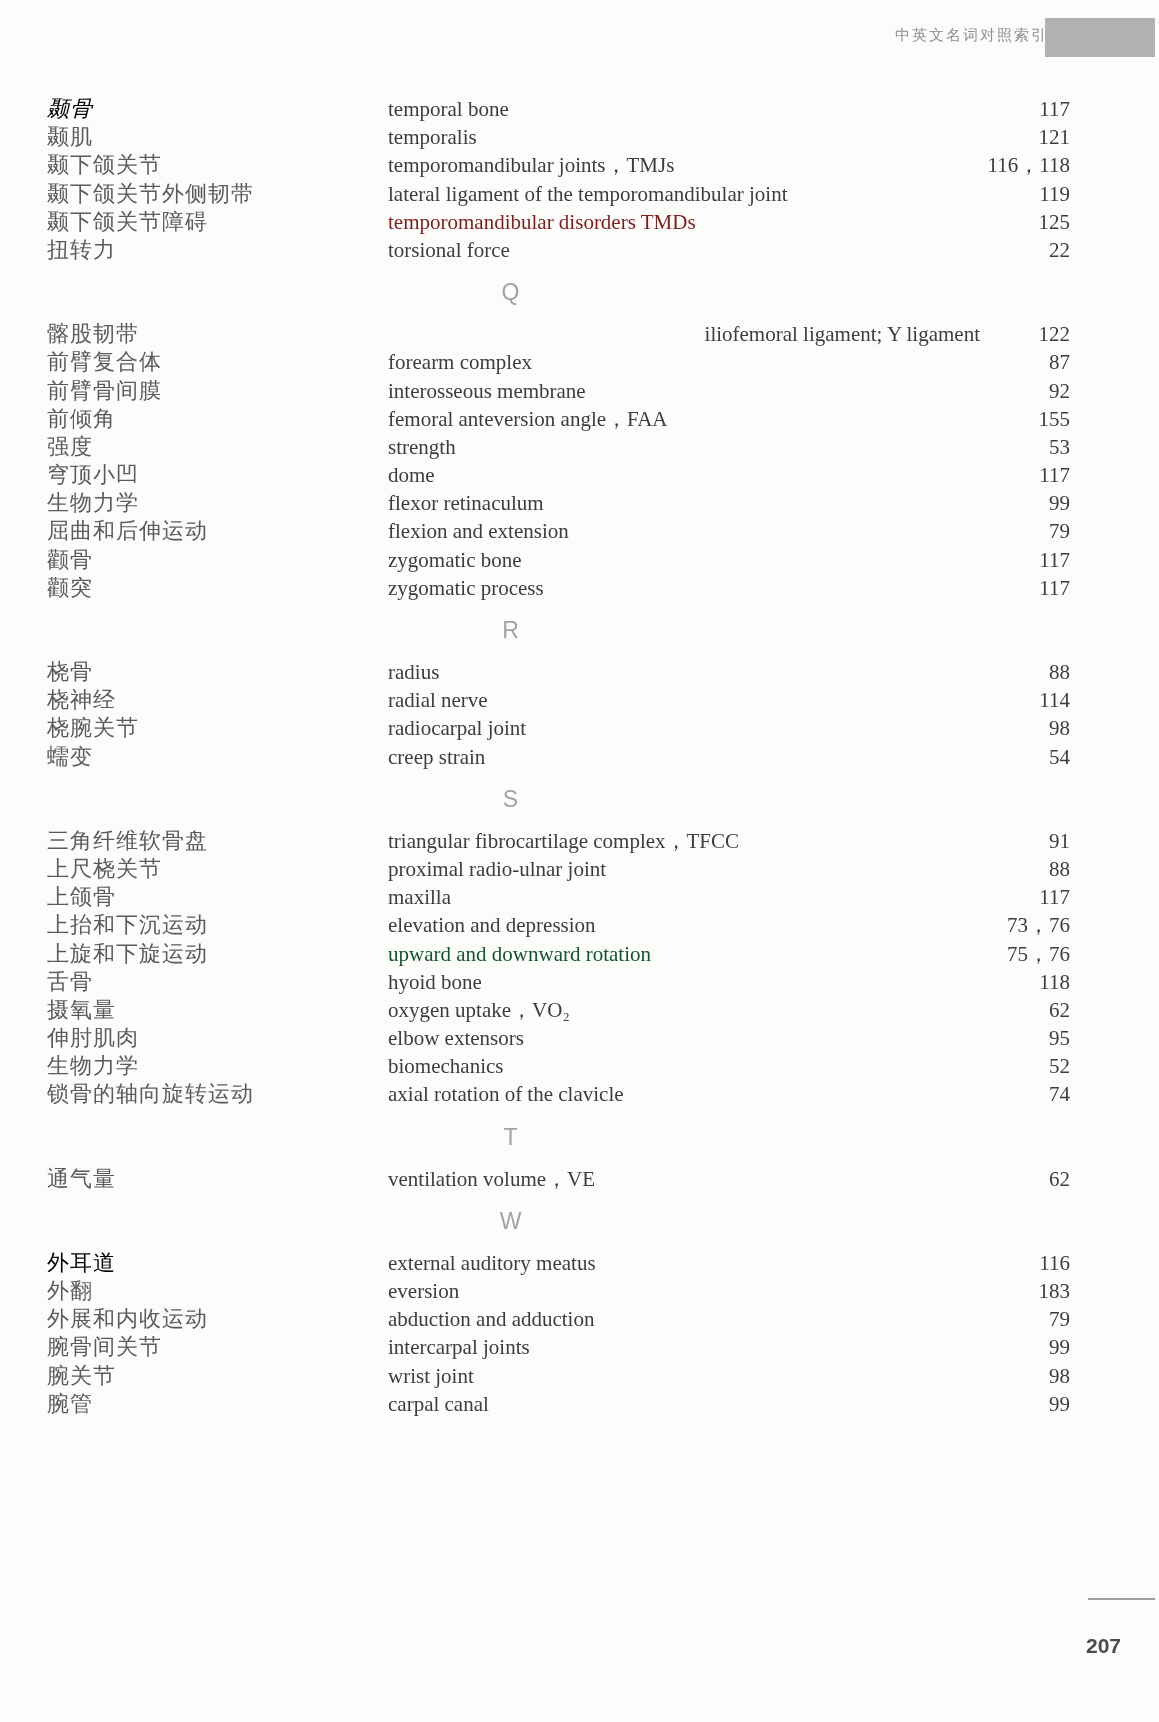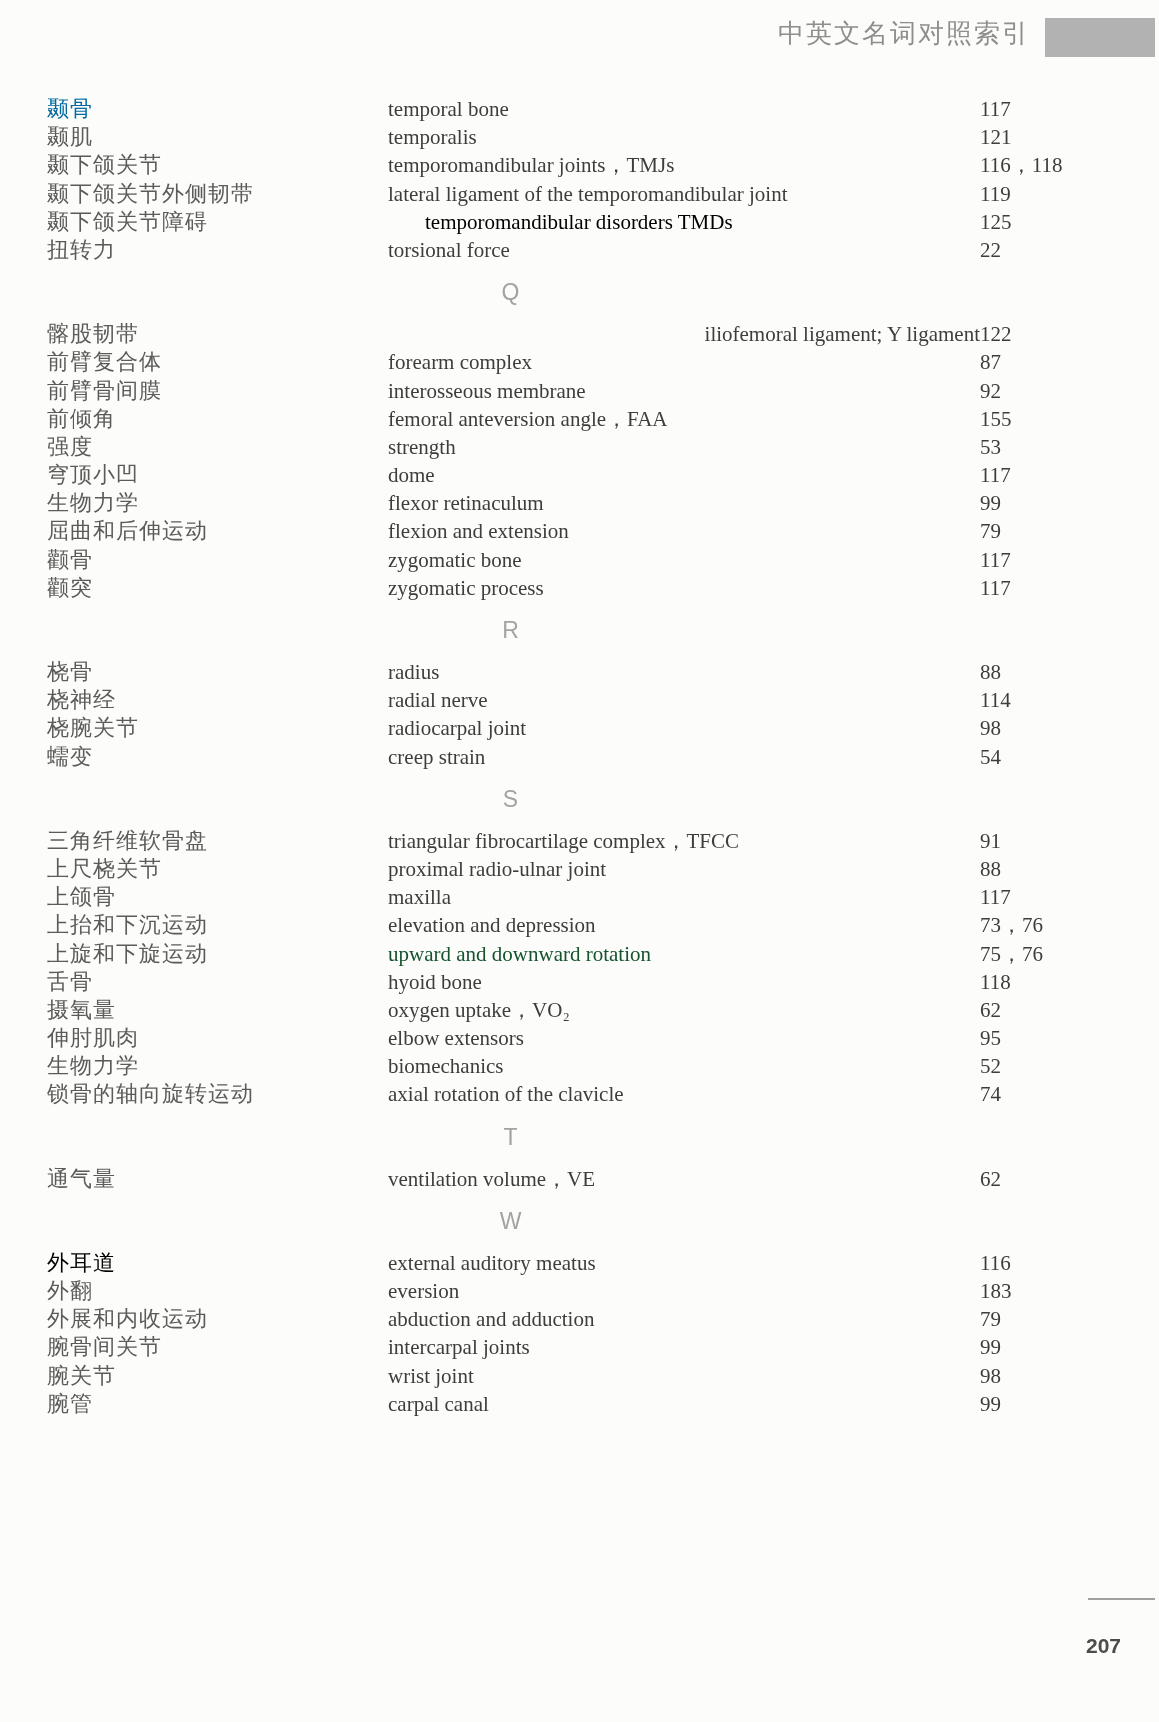--- a/index.html
+++ b/index.html
@@ -14,23 +14,23 @@
     margin: 0 auto;
     background: #fcfcfa;
     overflow: hidden;
     font-family: "Liberation Serif", serif;
     color: #3f3f3f;
   }
   
   .header-title {
     position: absolute;
     top: 21px;
-    right: 129px;
-    font-family: Liberation Mono, monospace;
-    font-size: 26px;
+    right: 111px;
+    font-family: Liberation Sans, sans-serif;
+    font-size: 15px;
     line-height: 28px;
     letter-spacing: 2px;
     color: #8e8e8e;
     white-space: nowrap;
   }
   .header-box {
     position: absolute;
     top: 18px;
     left: 1045px;
     width: 110px;
@@ -71,20 +71,21 @@
   .term-en {
     flex: 1 1 auto;
     font-size: 21px;
     color: #3d3d3d;
     white-space: nowrap;
     overflow: hidden;
   }
   .page-number {
     flex: 0 0 auto;
     min-width: 90px;
+    text-align: right;
     font-size: 21px;
     color: #3d3d3d;
     white-space: nowrap;
   }
   
   .footer-rule {
     position: absolute;
     top: 1598px;
     left: 1088px;
     width: 67px;
@@ -108,21 +109,21 @@
 
   <div class="header-title" style="color: rgb(142, 142, 142);">中英文名词对照索引</div>
 
   <div class="header-box" style="background: rgb(178, 178, 178);"></div>
 
   <div class="index-list">
   <div class="index-section">
 
     <div class="section-entries">
   <div class="index-row">
-    <span class="term-cn" style="color: #0369a1;">颞骨</span>
+    <span class="term-cn" style="color: #000000; font-style: italic;">颞骨</span>
     <span class="term-en" style="color: rgb(61, 61, 61);">temporal bone</span>
     <span class="page-number" style="color: rgb(61, 61, 61);">117</span>
   </div>
 
   <div class="index-row">
     <span class="term-cn" style="color: rgb(91, 91, 91);">颞肌</span>
     <span class="term-en" style="color: rgb(61, 61, 61);">temporalis</span>
     <span class="page-number" style="color: rgb(61, 61, 61);">121</span>
   </div>
 
@@ -133,21 +134,21 @@
   </div>
 
   <div class="index-row">
     <span class="term-cn" style="color: rgb(91, 91, 91);">颞下颌关节外侧韧带</span>
     <span class="term-en" style="color: rgb(61, 61, 61);">lateral ligament of the temporomandibular joint</span>
     <span class="page-number" style="color: rgb(61, 61, 61);">119</span>
   </div>
 
   <div class="index-row">
     <span class="term-cn" style="color: rgb(91, 91, 91);">颞下颌关节障碍</span>
-    <span class="term-en" style="color: #000000; margin-left: 37px;">temporomandibular disorders TMDs</span>
+    <span class="term-en" style="color: #7f1d1d;">temporomandibular disorders TMDs</span>
     <span class="page-number" style="color: rgb(61, 61, 61);">125</span>
   </div>
 
   <div class="index-row">
     <span class="term-cn" style="color: rgb(91, 91, 91);">扭转力</span>
     <span class="term-en" style="color: rgb(61, 61, 61);">torsional force</span>
     <span class="page-number" style="color: rgb(61, 61, 61);">22</span>
   </div>
 </div>
   </div>

